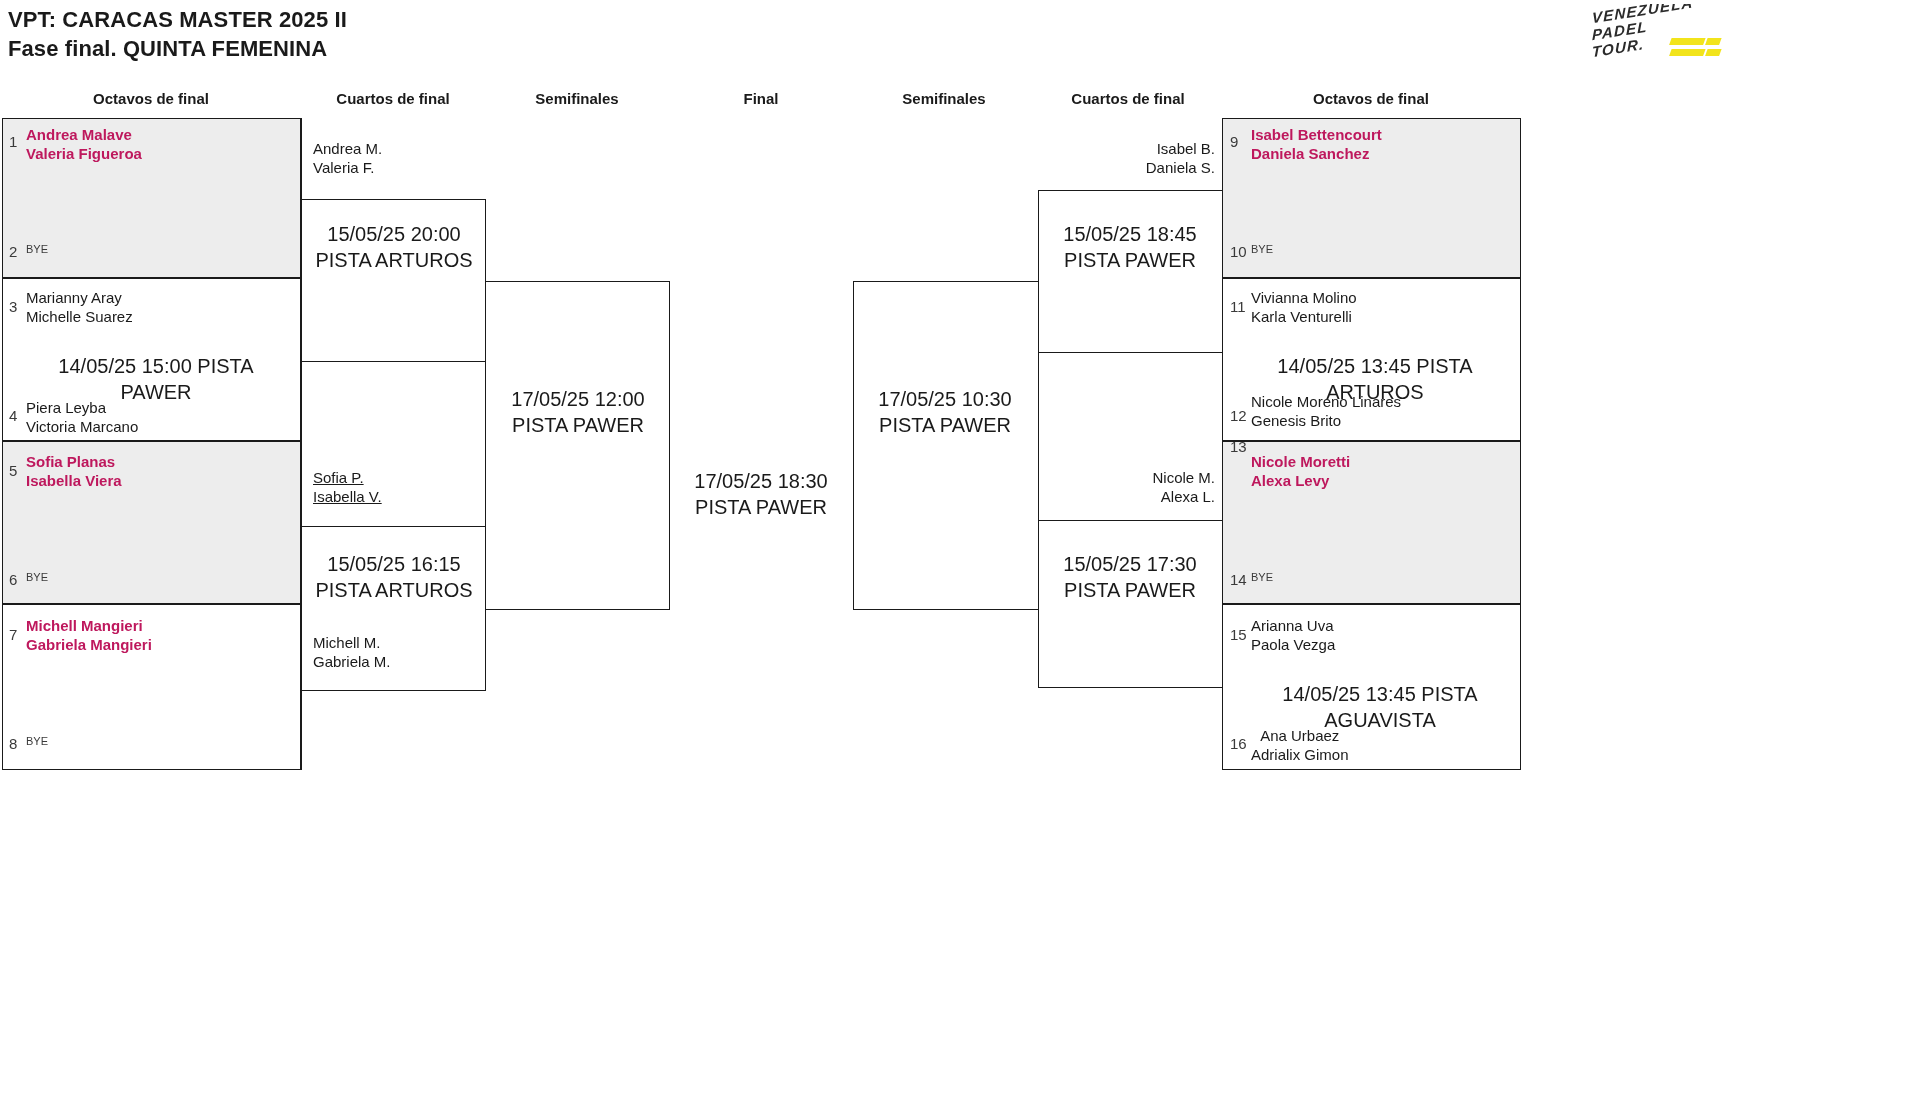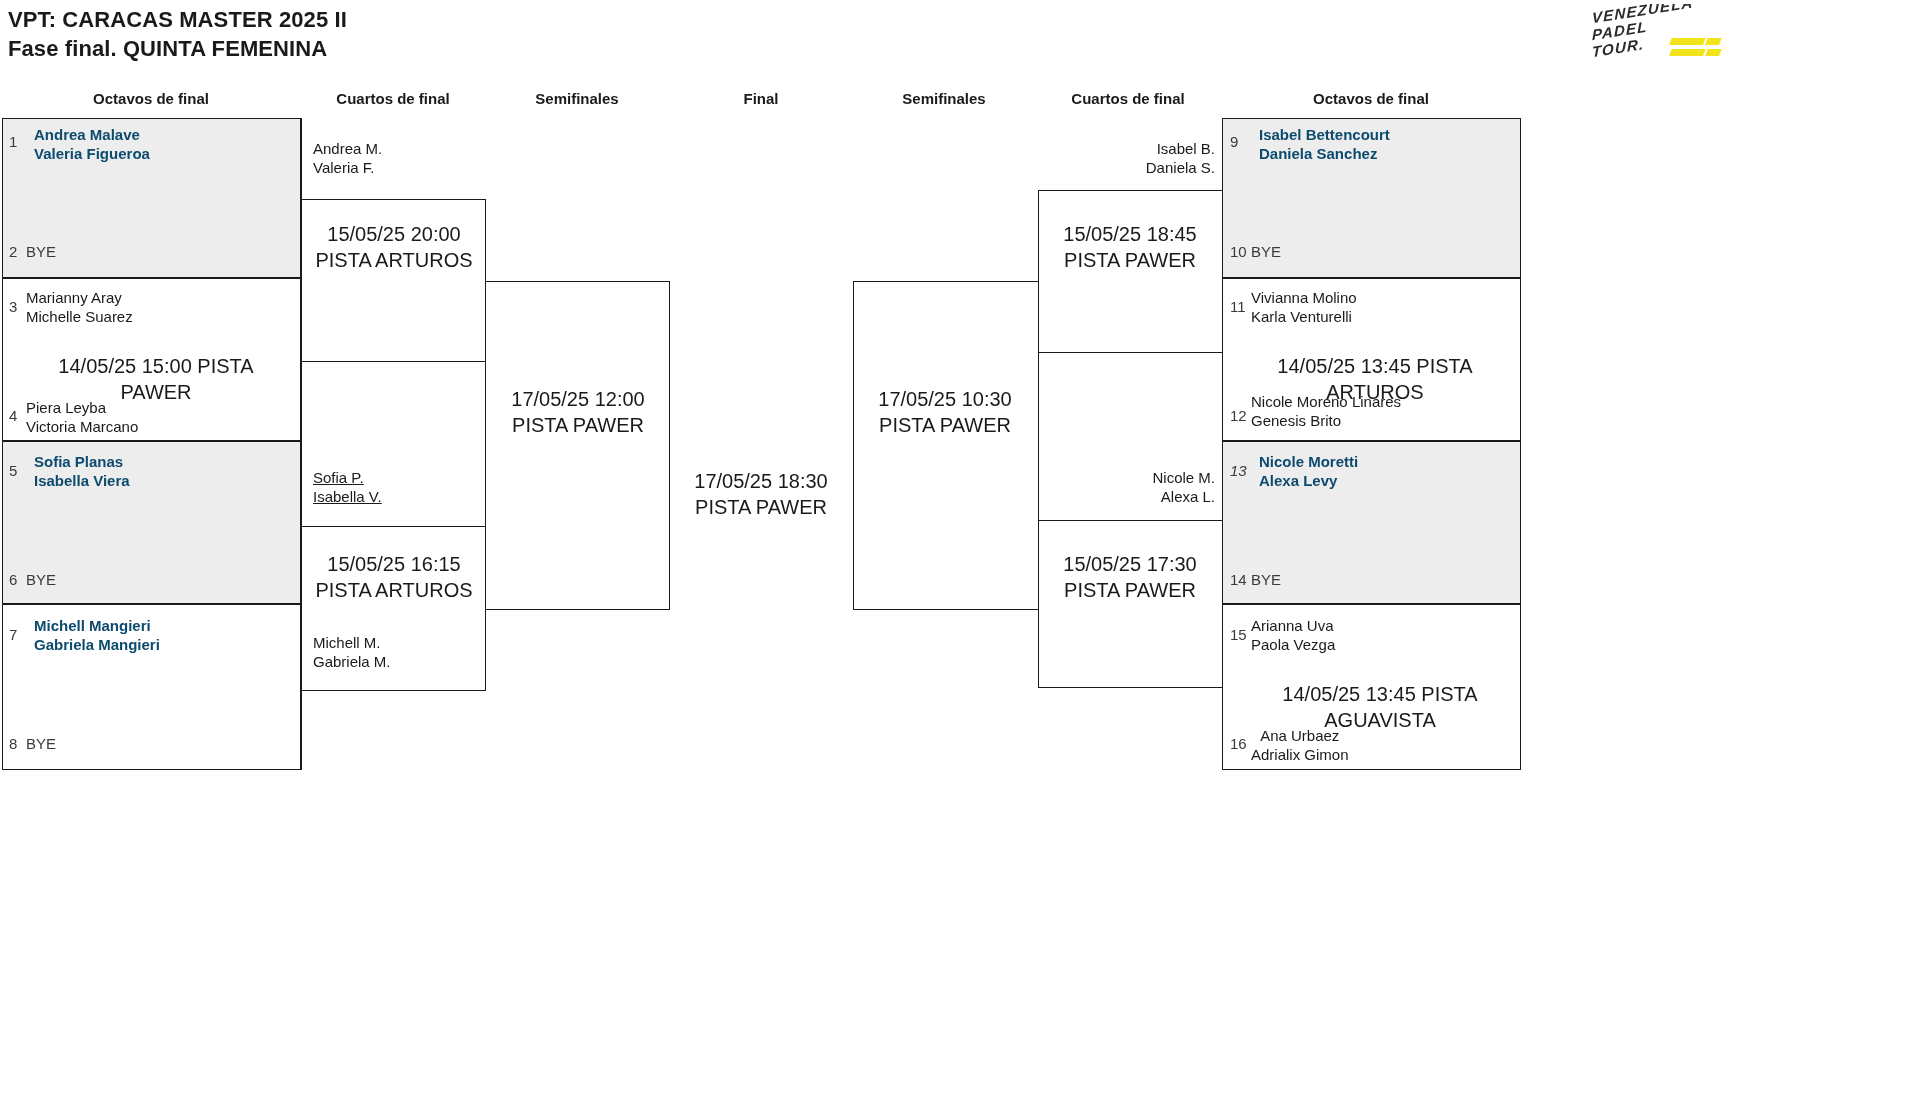--- a/index.html
+++ b/index.html
@@ -21,22 +21,22 @@
   .logo{position:absolute;right:10px;top:4px;width:150px;height:62px;}
   .logo svg{display:block;}
 
   
   .rhead{position:absolute;font-size:15px;font-weight:bold;text-align:center;white-space:nowrap;transform:translateX(-50%);}
   .box{position:absolute;box-sizing:border-box;border:1px solid #1a1a1a;}
   .shade{background:#ededed;}
 
   .seed{position:absolute;font-size:15px;color:#3a3a3a;}
   .players{position:absolute;font-size:15px;line-height:1.28;white-space:nowrap;}
-  .players.win{font-weight:bold;color:#0c4a6e;margin-left:8px;}
-  .bye{position:absolute;font-size:15px;color:#3a3a3a;}
+  .players.win{font-weight:bold;color:#be185d;}
+  .bye{position:absolute;font-size:11px;color:#3a3a3a;}
 
   .match{position:absolute;font-size:20px;line-height:1.32;text-align:center;}
 
   .qp{position:absolute;font-size:15px;line-height:1.28;white-space:nowrap;}
   .qp.r{text-align:right;}
 
   .vline{position:absolute;background:#1a1a1a;width:1px;}
 </style>
 </head>
 <body>
@@ -188,21 +188,21 @@
     <div>Karla Venturelli</div>
   </div>
   <div class="match" style="left:1240px;top:353px;width:270px;">14/05/25 13:45 PISTA ARTUROS</div>
 
   <div class="seed" style="left:1230px;top:407px;">12</div>
   <div class="players" style="left:1251px;top:392px;">
     <div>Nicole Moreno Linares</div>
     <div>Genesis Brito</div>
   </div>
 
-  <div class="seed" style="left:1230px;top:462px;font-style:italic;">13</div>
+  <div class="seed" style="left:1230px;top:438px;">13</div>
   <div class="players win" style="left:1251px;top:452px;">
     <div>Nicole Moretti</div>
     <div>Alexa Levy</div>
   </div>
 
   <div class="seed" style="left:1230px;top:571px;">14</div>
   <div class="bye" style="left:1251px;top:571px;">BYE</div>
 
   <div class="seed" style="left:1230px;top:626px;">15</div>
   <div class="players" style="left:1251px;top:616px;">

